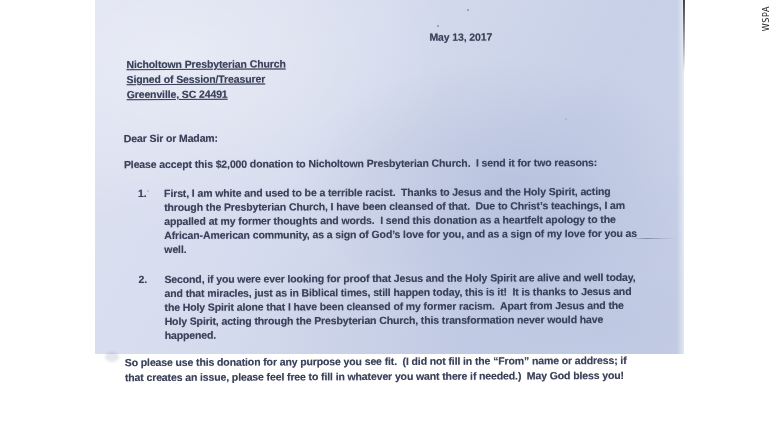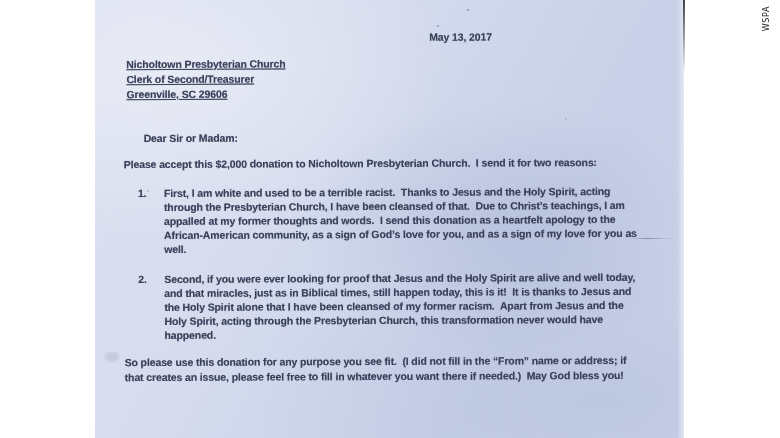--- a/index.html
+++ b/index.html
@@ -1,21 +1,21 @@
 <!DOCTYPE html>
 <html><head>
 <meta charset="utf-8">
 <style>
   html,body{margin:0;padding:0;}
   body{width:780px;height:438px;background:#ffffff;overflow:hidden;position:relative;
        font-family:"Liberation Sans",sans-serif;}
 
   
   .paper{
-    position:absolute;left:95px;top:0;width:589px;height:438px;
+    position:absolute;left:95px;top:0;width:589px;height:354px;
     background:
       radial-gradient(ellipse 300px 180px at 70% 52%, rgba(120,136,184,0.20), transparent 70%),
       radial-gradient(ellipse 420px 260px at 14% 16%, rgba(255,255,255,0.38), transparent 65%),
       radial-gradient(ellipse 520px 220px at 88% 92%, rgba(128,144,190,0.16), transparent 72%),
       linear-gradient(118deg,#dde1f1 0%,#d6dcee 35%,#c7d0e7 72%,#ccd4e9 100%);
   }
   
   .paper::before{
     content:"";position:absolute;right:0;top:0;width:7px;height:100%;
     background:linear-gradient(90deg,transparent,rgba(255,255,255,0.55));
@@ -59,25 +59,25 @@
 </head>
 <body>
 
 <div class="paper">
   <div class="letter">
 
     <div class="block" style="left:335px;top:30px;">May 13, 2017</div>
 
     <div class="block addr" style="left:32px;top:56px;text-decoration:underline;">
       <div class="line">Nicholtown Presbyterian Church</div>
-      <div class="line">Clerk of Second/Treasurer</div>
-      <div class="line">Greenville, SC 29606</div>
+      <div class="line">Signed of Session/Treasurer</div>
+      <div class="line">Greenville, SC 24491</div>
     </div>
 
-    <div class="block line" style="left:29px;top:130px;margin-left:20px;">Dear Sir or Madam:</div>
+    <div class="block line" style="left:29px;top:130px;">Dear Sir or Madam:</div>
 
     <div class="block line" style="left:29px;top:156px;">Please accept this $2,000 donation to Nicholtown Presbyterian Church.  I send it for two reasons:</div>
 
     <div class="list-item" style="left:43px;top:185px;">
       <span class="num">1.</span>
       <div class="line">First, I am white and used to be a terrible racist.  Thanks to Jesus and the Holy Spirit, acting</div>
       <div class="line">through the Presbyterian Church, I have been cleansed of that.  Due to Christ’s teachings, I am</div>
       <div class="line">appalled at my former thoughts and words.  I send this donation as a heartfelt apology to the</div>
       <div class="line">African-American community, as a sign of God’s love for you, and as a sign of my love for you as</div>
       <div class="line">well.</div>

